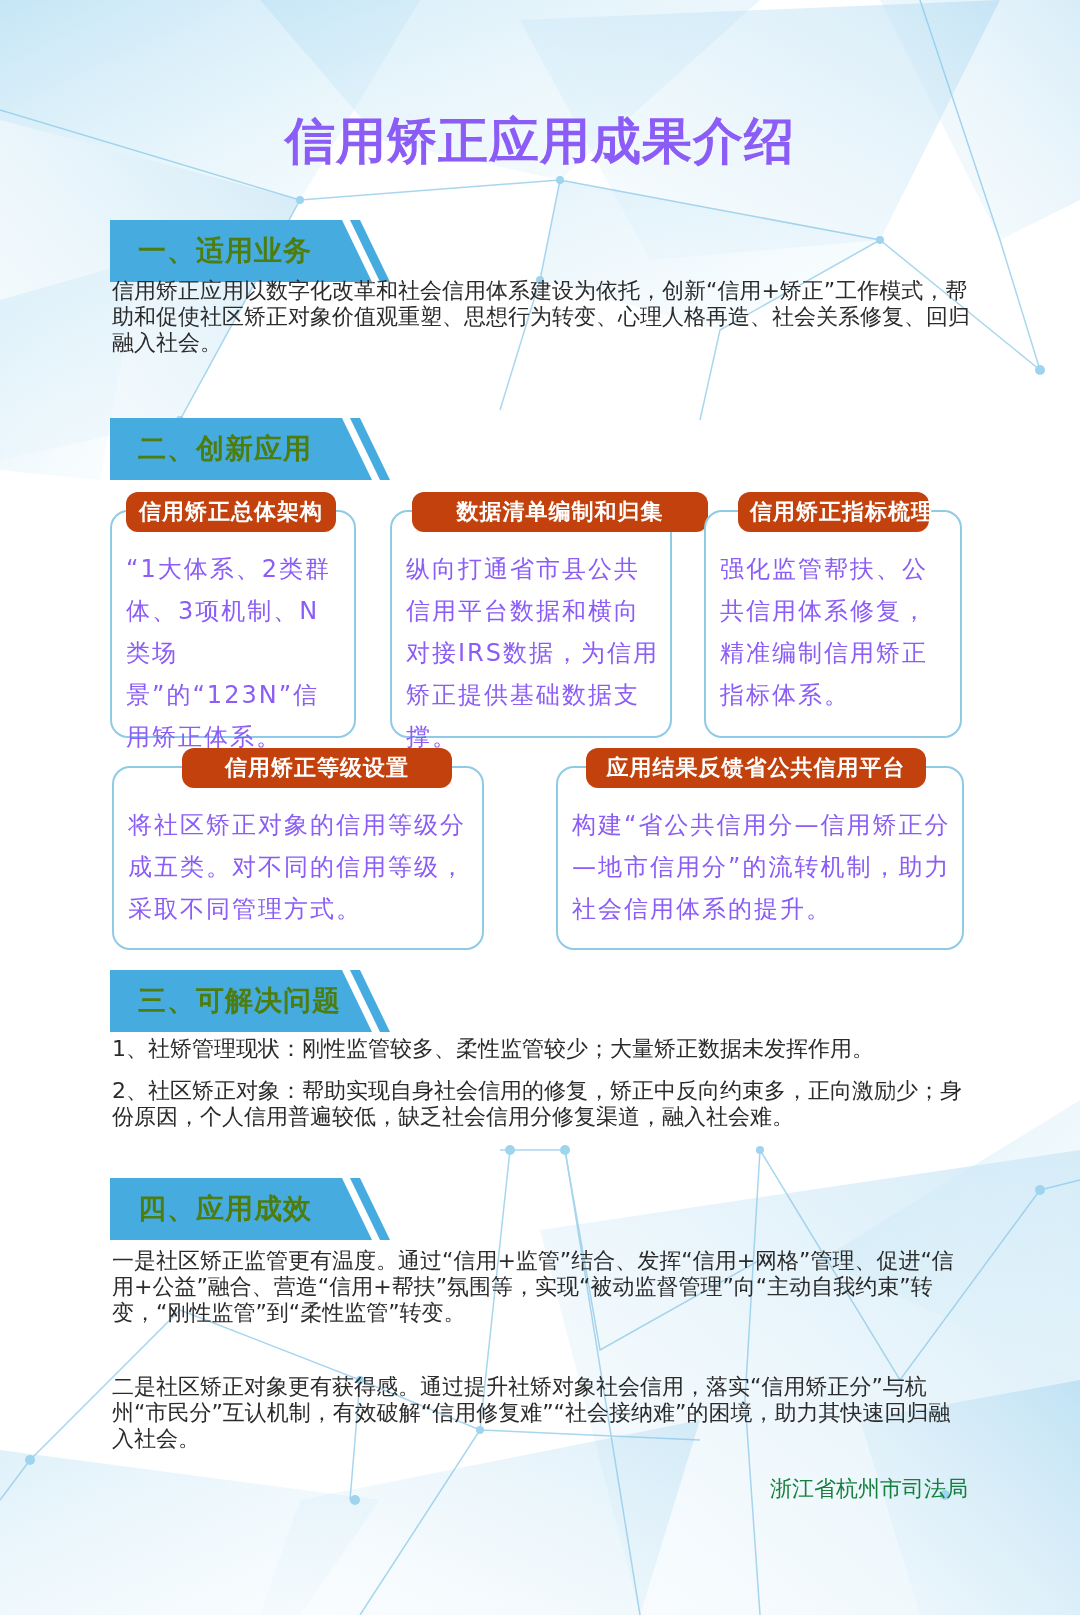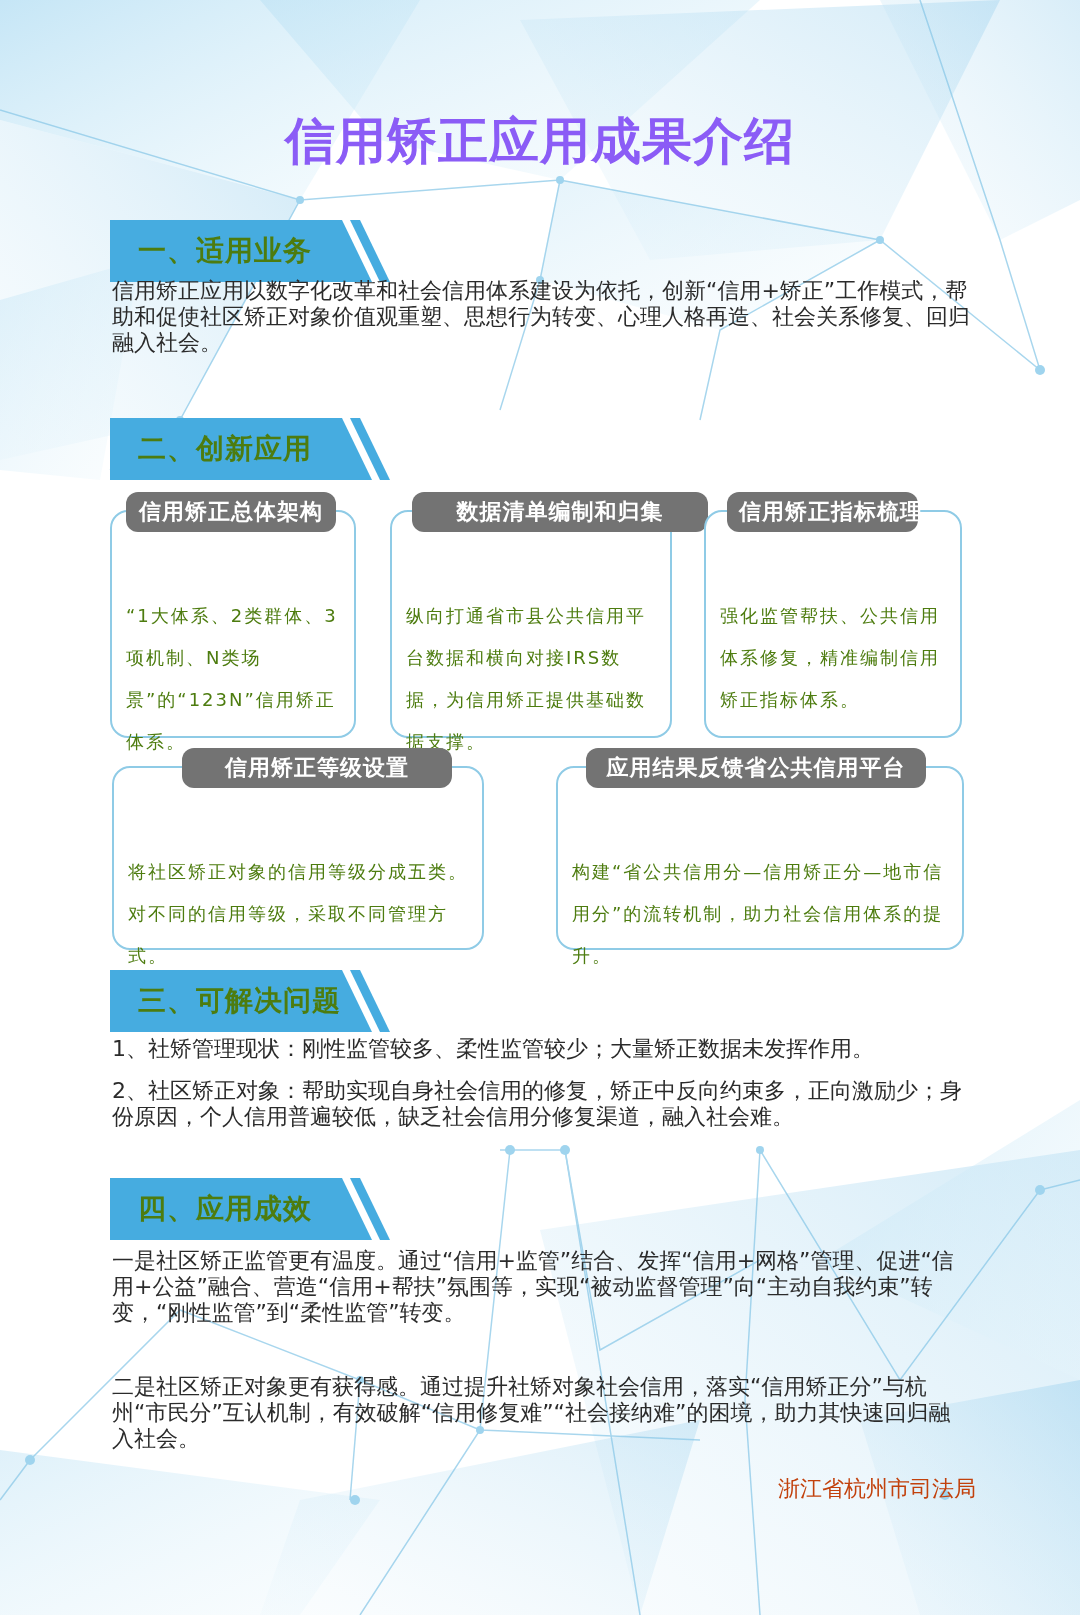--- a/index.html
+++ b/index.html
@@ -34,32 +34,32 @@
     font-size: 22px; line-height: 26px; color: #2b2b2b;
   }
 
   .card {
     position: absolute;
     border: 2px solid #8fcbe6; border-radius: 18px;
     background: rgba(255,255,255,0.92);
   }
   .card-tag {
     position: absolute; top: -20px; height: 40px; line-height: 40px;
-    background: #737373; color: #fff; font-weight: 900; font-size: 22px;
+    background: #c2410c; color: #fff; font-weight: 900; font-size: 22px;
     border-radius: 12px; padding: 0 12px; white-space: nowrap; text-align: center;
     letter-spacing: 1px;
   }
   .card-body {
     position: absolute; left: 14px; right: 10px; top: 36px;
-    font-size: 18px; line-height: 42px; color: #4d7c0f; letter-spacing: 2px; margin-top: 47px;
+    font-size: 24px; line-height: 42px; color: #8b5cf6; letter-spacing: 2px;
   }
 
   .signature {
-    position: absolute; right: 104px; top: 1474px;
-    font-size: 22px; color: #c2410c;
+    position: absolute; right: 112px; top: 1474px;
+    font-size: 22px; color: #15803d;
   }
 </style>
 </head>
 <body>
 
 <svg class="bg" width="1080" height="1615" viewBox="0 0 1080 1615">
   <defs>
     <linearGradient id="g1" x1="0" y1="0" x2="1" y2="1">
       <stop offset="0" stop-color="#bfe3f5" stop-opacity="0.9"></stop>
       <stop offset="1" stop-color="#e8f6fc" stop-opacity="0.4"></stop>
@@ -144,21 +144,21 @@
     <div class="card-tag" style="left:14px; width:210px;">信用矫正总体架构</div>
     <div class="card-body">“1大体系、2类群体、3项机制、N类场景”的“123N”信用矫正体系。</div>
   </div>
 
   <div class="card" style="left:390px; top:510px; width:282px; height:228px;">
     <div class="card-tag" style="left:20px; width:296px;">数据清单编制和归集</div>
     <div class="card-body">纵向打通省市县公共信用平台数据和横向对接IRS数据，为信用矫正提供基础数据支撑。</div>
   </div>
 
   <div class="card" style="left:704px; top:510px; width:258px; height:228px;">
-    <div class="card-tag" style="left:21px; width:191px;">信用矫正指标梳理</div>
+    <div class="card-tag" style="left:32px; width:191px;">信用矫正指标梳理</div>
     <div class="card-body">强化监管帮扶、公共信用体系修复，精准编制信用矫正指标体系。</div>
   </div>
 
   <div class="card" style="left:112px; top:766px; width:372px; height:184px;">
     <div class="card-tag" style="left:68px; width:270px;">信用矫正等级设置</div>
     <div class="card-body">将社区矫正对象的信用等级分成五类。对不同的信用等级，采取不同管理方式。</div>
   </div>
 
   <div class="card" style="left:556px; top:766px; width:408px; height:184px;">
     <div class="card-tag" style="left:28px; width:340px;">应用结果反馈省公共信用平台</div>

